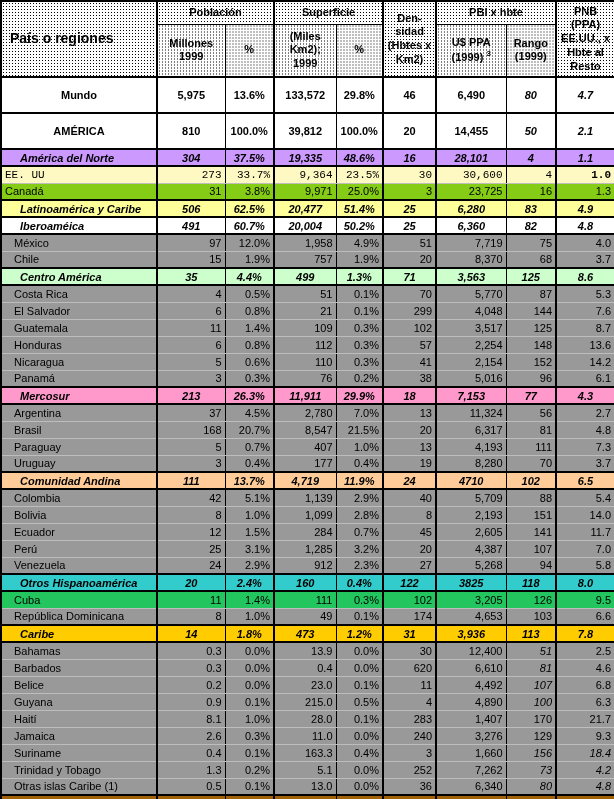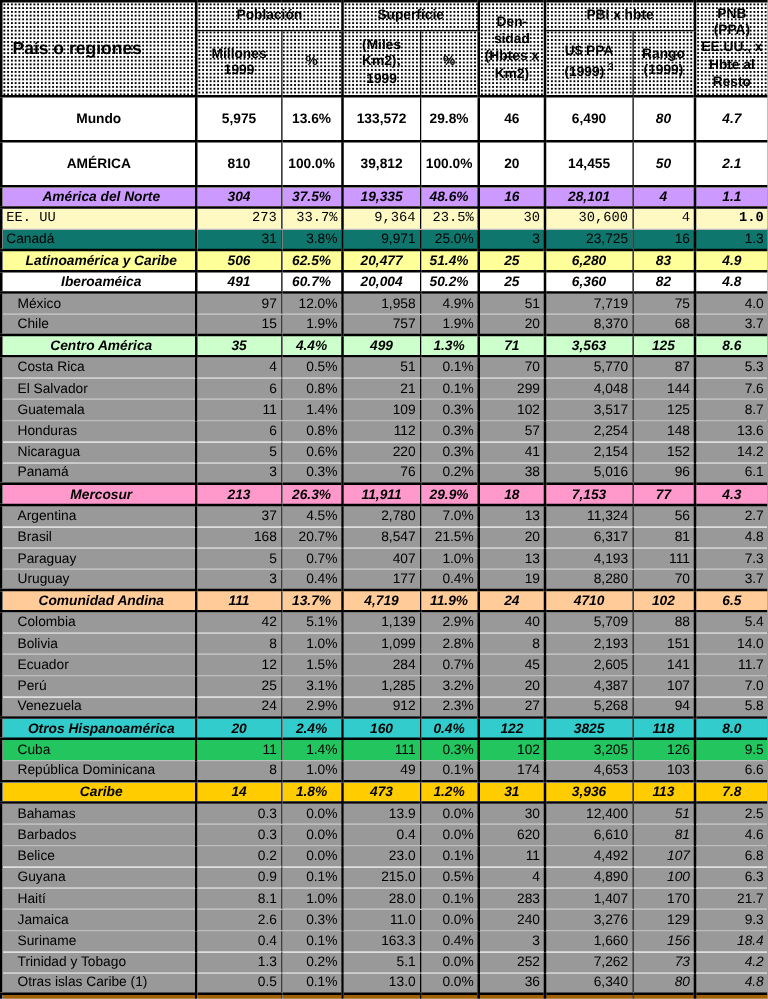--- a/index.html
+++ b/index.html
@@ -49,21 +49,21 @@
   .bR1 { border-right: 1px solid #000; }
   .bR2 { border-right: 2px solid #000; }
 
   
   tr.row-world  { height: 36px; font-weight: bold; }
   tr.row-world td { border-bottom: 2px solid #000; text-align: center; }
   tr.row-world td.c-name { text-align: center; }
 
   tr.row-region { height: 17px; font-weight: bold; font-style: italic; }
   tr.row-region td { border-top: 2px solid #000; border-bottom: 2px solid #000; text-align: center; }
-  tr.row-region td.c-name { text-align: center; padding-left: 4px; }
+  tr.row-region td.c-name { text-align: left; padding-left: 18px; }
 
   tr.row-country { height: 17px; }
   tr.row-country td { border-bottom: 1px solid #bdbdbd; text-align: right; padding-right: 3px; }
   tr.row-country td.c-name { text-align: left; padding-left: 12px; padding-right: 0; }
   tr.row-country.no-indent td.c-name { padding-left: 3px; }
 
   tr.row-espana { height: 18px; font-weight: bold; font-style: italic; }
   tr.row-espana td { border-top: 2px solid #000; text-align: center; }
 
   td.it { font-style: italic; }
@@ -155,21 +155,21 @@
           <td class="c-name bR2">EE. UU</td>
           <td class="bR1">273</td>
           <td class="bR2">33.7%</td>
           <td class="bR1">9,364</td>
           <td class="bR2">23.5%</td>
           <td class="bR2">30</td>
           <td class="bR1">30,600</td>
           <td class="bR2">4</td>
           <td class="bd">1.0</td>
         </tr>
-        <tr class="row-country no-indent" style="background-color: #0f766e;">
+        <tr class="row-country no-indent" style="background-color: #84cc16;">
           <td class="c-name bR2">Canadá</td>
           <td class="bR1">31</td>
           <td class="bR2">3.8%</td>
           <td class="bR1">9,971</td>
           <td class="bR2">25.0%</td>
           <td class="bR2">3</td>
           <td class="bR1">23,725</td>
           <td class="bR2">16</td>
           <td class="">1.3</td>
         </tr>
@@ -269,21 +269,21 @@
           <td class="bR2">0.3%</td>
           <td class="bR2">57</td>
           <td class="bR1">2,254</td>
           <td class="bR2">148</td>
           <td class="">13.6</td>
         </tr>
         <tr class="row-country" style="background-color: rgb(153, 153, 153);">
           <td class="c-name bR2">Nicaragua</td>
           <td class="bR1">5</td>
           <td class="bR2">0.6%</td>
-          <td class="bR1">220</td>
+          <td class="bR1">110</td>
           <td class="bR2">0.3%</td>
           <td class="bR2">41</td>
           <td class="bR1">2,154</td>
           <td class="bR2">152</td>
           <td class="">14.2</td>
         </tr>
         <tr class="row-country" style="background-color: rgb(153, 153, 153);">
           <td class="c-name bR2">Panamá</td>
           <td class="bR1">3</td>
           <td class="bR2">0.3%</td>

